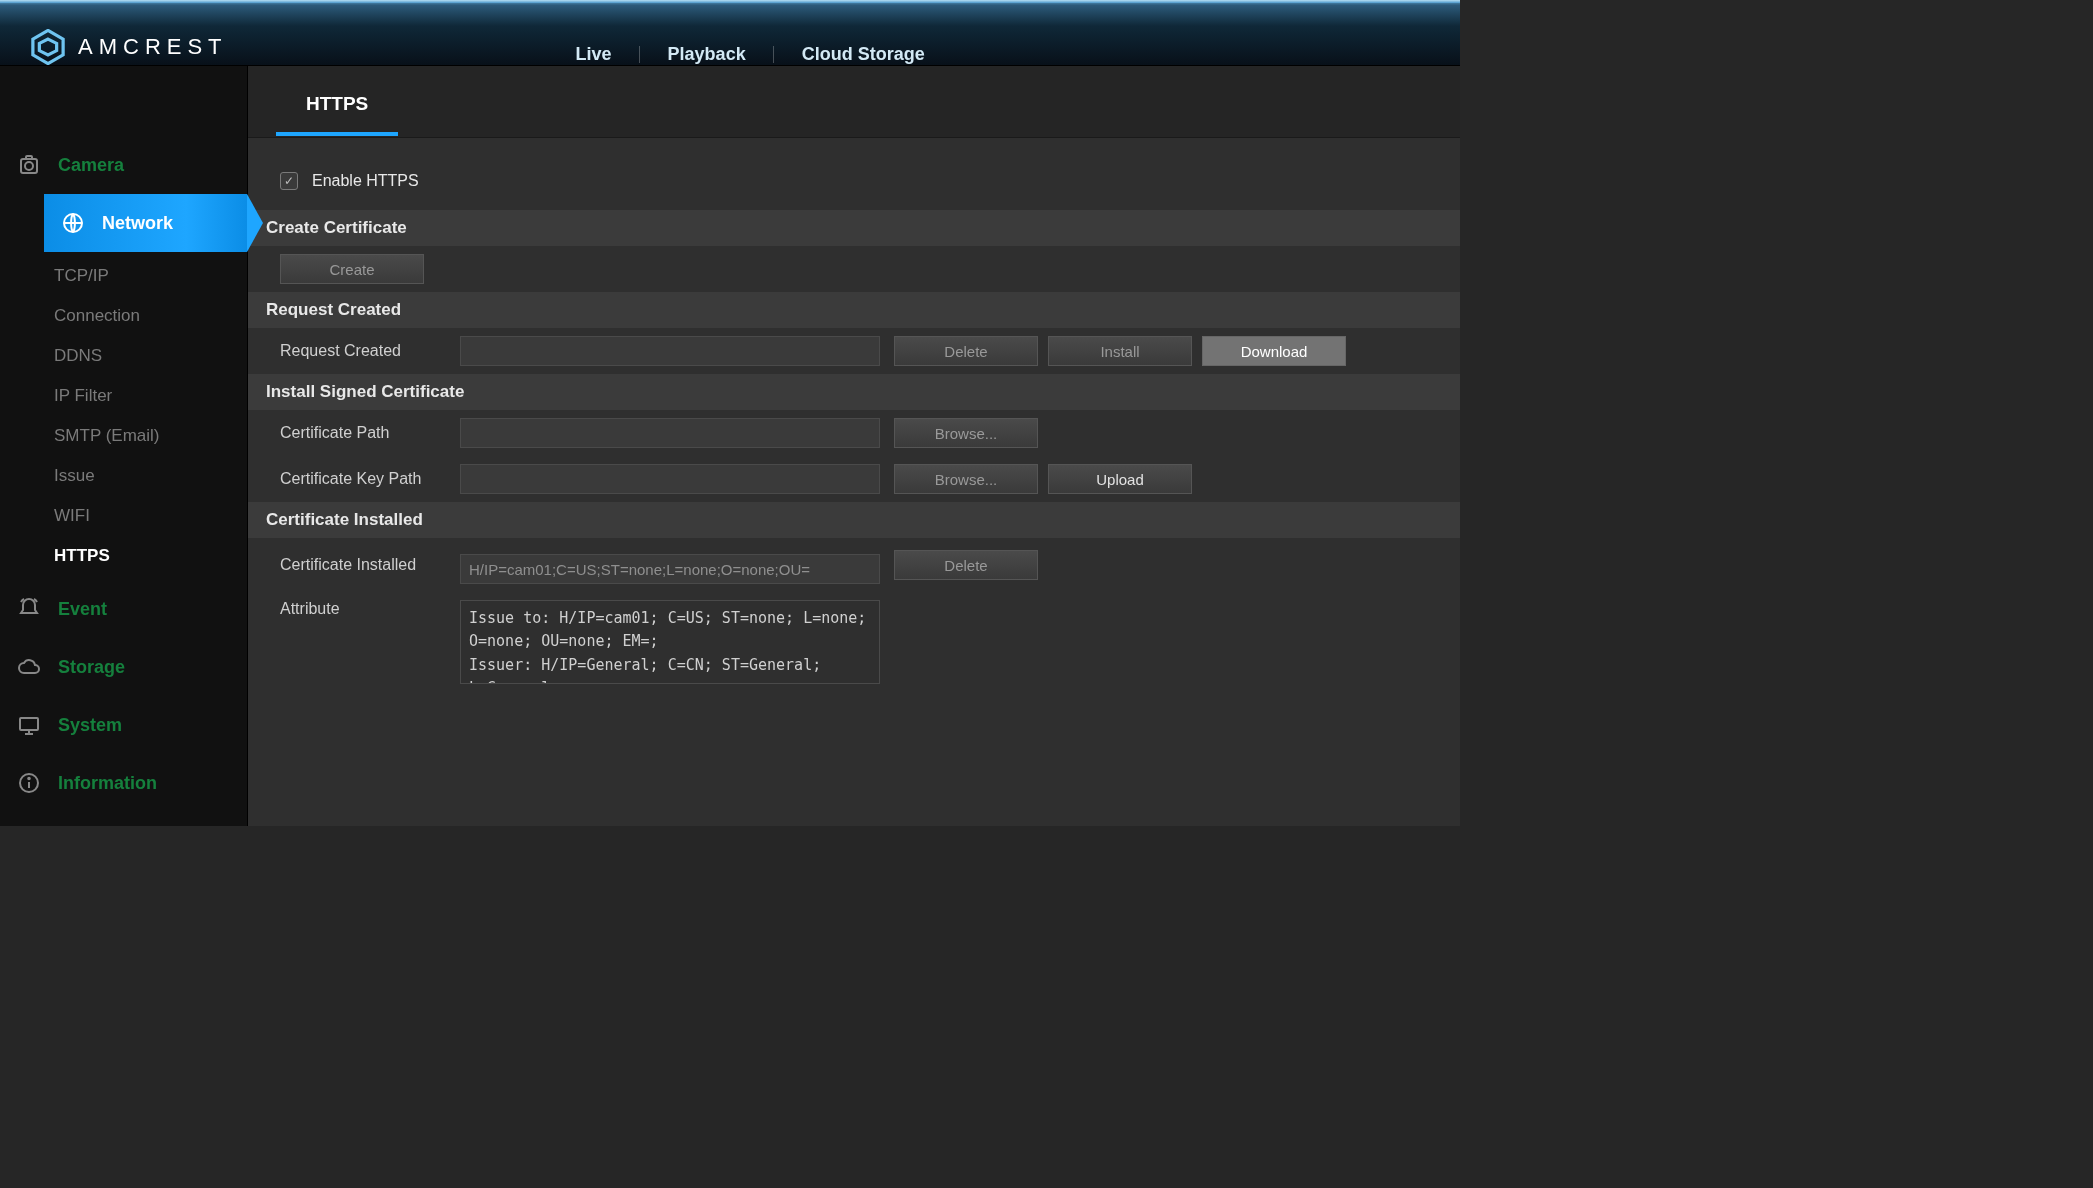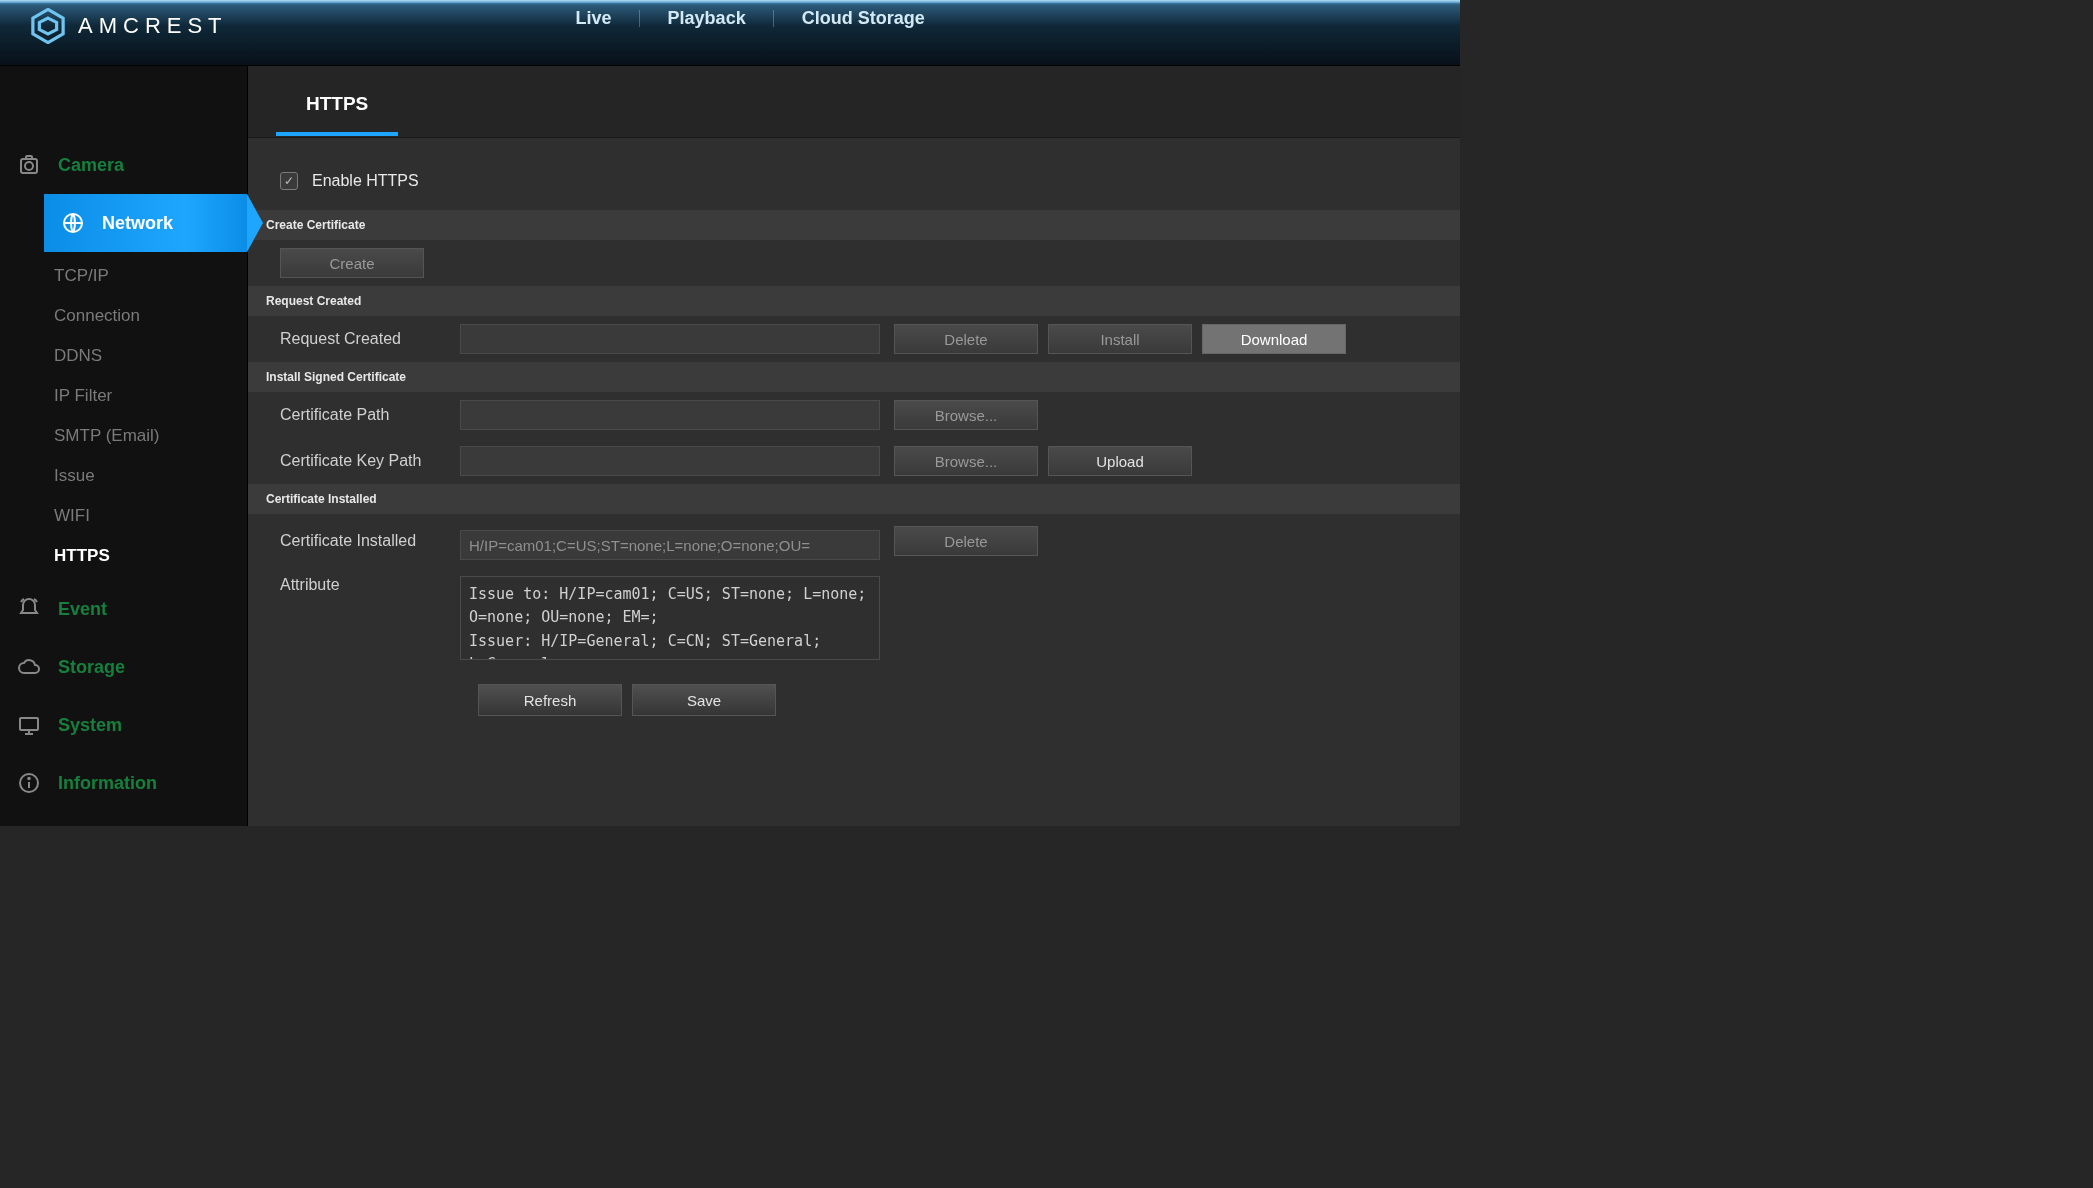--- a/index.html
+++ b/index.html
@@ -10,22 +10,22 @@
   overflow-x: hidden;
   width: 1460px;
   height: 826px;
 }
 
 
 .header {
   height: 66px;
   background: linear-gradient(to bottom, #5fa8d6 0%, #2c5a7a 8%, #0f2838 40%, #081019 100%);
   display: flex;
-  align-items: flex-start;
-  padding: 8px 30px;
+  align-items: flex-end;
+  padding: 0 30px;
   border-bottom: 1px solid #000;
   position: relative;
 }
 .header::before {
   content: '';
   position: absolute;
   left: 0; right: 0; top: 0;
   height: 3px;
   background: linear-gradient(to bottom, #b8dff3, #4c99cc);
 }
@@ -174,21 +174,21 @@
   background: #3a3a3a;
   display: inline-flex;
   align-items: center;
   justify-content: center;
   font-size: 12px;
   color: #bbb;
 }
 
 .section-header {
   background: #3b3b3b;
-  font-size: 12px;
+  font-size: 17px;
   font-weight: bold;
   color: #e8e8e8;
   padding: 8px 18px;
   margin: 0 0 0 0;
 }
 .form-row {
   display: flex;
   align-items: center;
   padding: 8px 32px;
   gap: 14px;
@@ -410,20 +410,16 @@
         <div class="row-buttons">
           <button class="btn">Delete</button>
         </div>
       </div>
       <div class="form-row" style="align-items:flex-start;">
         <span class="form-label">Attribute</span>
         <textarea class="textarea" readonly="" style="">Issue to: H/IP=cam01; C=US; ST=none; L=none; O=none; OU=none; EM=;
 Issuer: H/IP=General; C=CN; ST=General; L=General;</textarea>
       </div>
 
-      <div class="bottom-actions">
-        <button class="btn bottom" style="width:144px;">Refresh</button>
-        <button class="btn bottom" style="width:144px;">Save</button>
-      </div>
 
     </div>
   </div>
 </div>
 
 </body></html>

